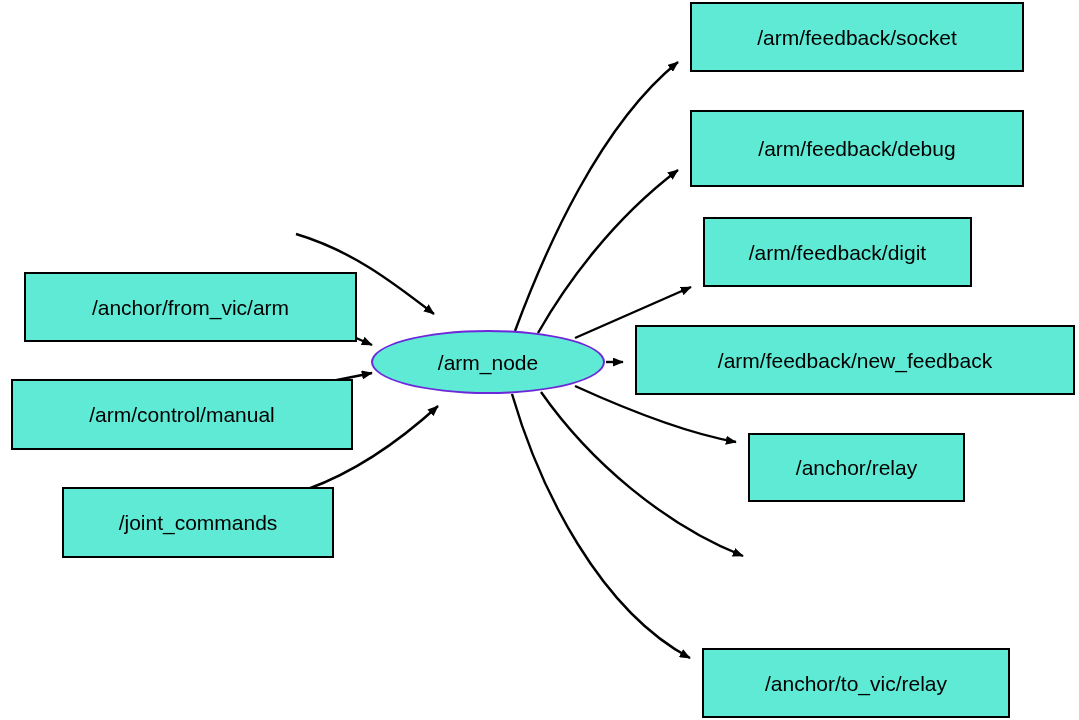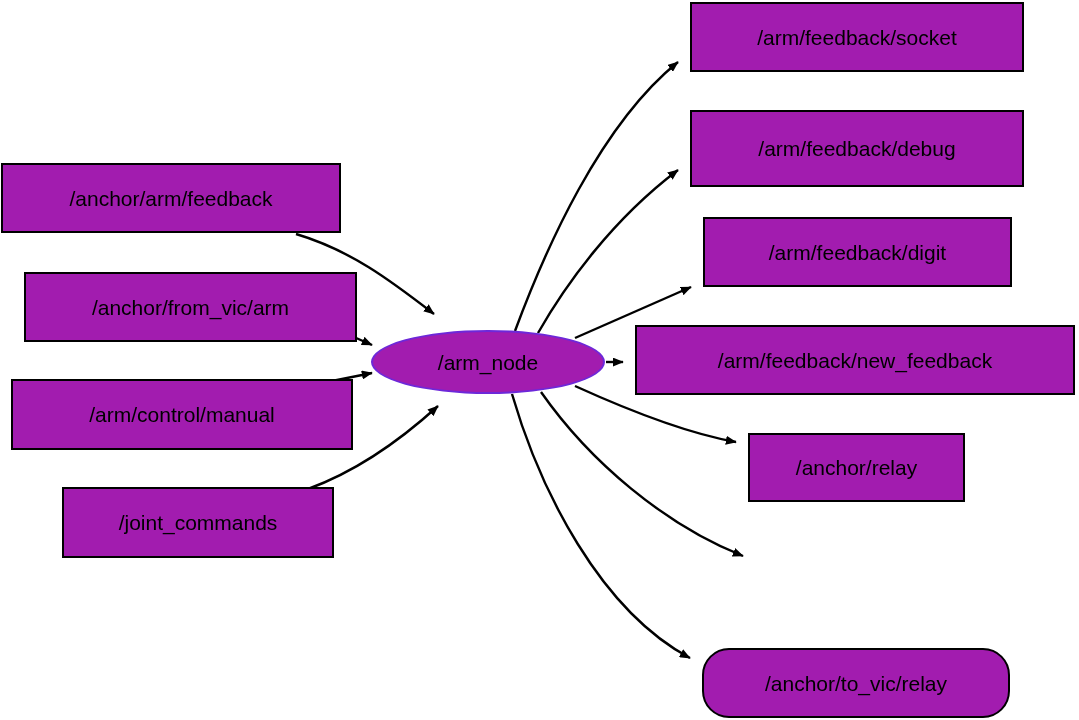--- a/index.html
+++ b/index.html
@@ -25,21 +25,21 @@
     top: 0;
     width: 1079px;
     height: 720px;
   }
   .graph-node {
     position: absolute;
     box-sizing: border-box;
     display: flex;
     align-items: center;
     justify-content: center;
-    background: #a21caf;
+    background: #5eead4;
     color: #000000;
     font-size: 21px;
     line-height: 1;
     letter-spacing: 0px;
     white-space: nowrap;
   }
   .topic-node {
     border: 2px solid #000000;
   }
   .process-node {
@@ -78,23 +78,20 @@
 
     <path d="M 606,362 L 623,362" fill="none" stroke="#000000" stroke-width="2.4" marker-end="url(#arrowhead)"></path>
 
     <path d="M 575,386 C 630,411 685,433 736,442" fill="none" stroke="#000000" stroke-width="2.4" marker-end="url(#arrowhead)"></path>
 
     <path d="M 541,392 C 590,462 665,525 743,556" fill="none" stroke="#000000" stroke-width="2.4" marker-end="url(#arrowhead)"></path>
 
     <path d="M 512,394 C 540,490 600,610 690,658" fill="none" stroke="#000000" stroke-width="2.4" marker-end="url(#arrowhead)"></path>
   </svg>
 
-  <div class="graph-node topic-node" style="left:1px; top:163px; width:340px; height:70px;">
-    <span class="node-label">/anchor/arm/feedback</span>
-  </div>
 
   <div class="graph-node topic-node" style="left:4px; top:272px; width:333px; height:70px;margin-left:20px;">
     <span class="node-label">/anchor/from_vic/arm</span>
   </div>
 
   <div class="graph-node topic-node" style="left:11px; top:379px; width:342px; height:71px;">
     <span class="node-label">/arm/control/manual</span>
   </div>
 
   <div class="graph-node topic-node" style="left:35px; top:487px; width:272px; height:71px;margin-left:27px;">
@@ -106,30 +103,30 @@
   </div>
 
   <div class="graph-node topic-node" style="left:690px; top:2px; width:334px; height:70px;">
     <span class="node-label">/arm/feedback/socket</span>
   </div>
 
   <div class="graph-node topic-node" style="left:690px; top:110px; width:334px; height:77px;text-align:center;">
     <span class="node-label">/arm/feedback/debug</span>
   </div>
 
-  <div class="graph-node topic-node" style="left:703px; top:217px; width:309px; height:70px;justify-content:center;">
+  <div class="graph-node topic-node" style="left:703px; top:217px; width:269px; height:70px;justify-content:center;">
     <span class="node-label">/arm/feedback/digit</span>
   </div>
 
   <div class="graph-node topic-node" style="left:635px; top:325px; width:440px; height:70px;">
     <span class="node-label">/arm/feedback/new_feedback</span>
   </div>
 
   <div class="graph-node topic-node" style="left:748px; top:433px; width:217px; height:69px;">
     <span class="node-label">/anchor/relay</span>
   </div>
 
 
-  <div class="graph-node topic-node" style="left:702px; top:648px; width:308px; height:70px;border-radius:27px;">
+  <div class="graph-node topic-node" style="left:702px; top:648px; width:308px; height:70px;">
     <span class="node-label">/anchor/to_vic/relay</span>
   </div>
 
 </div>
 
 </body></html>

